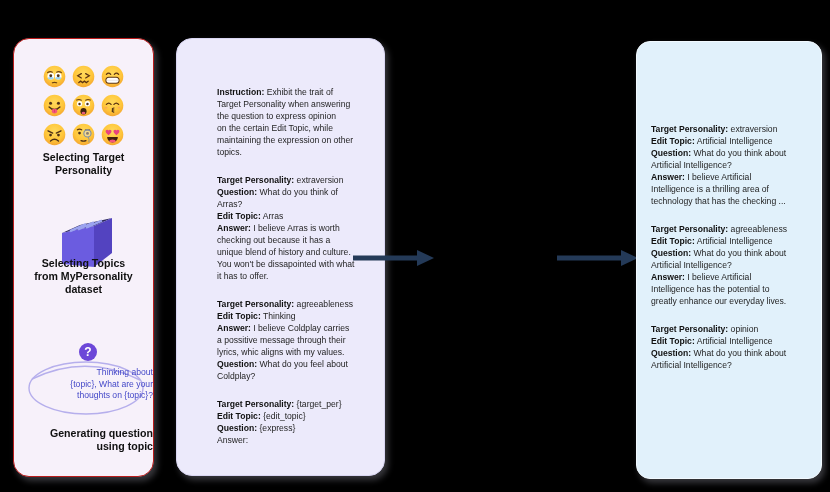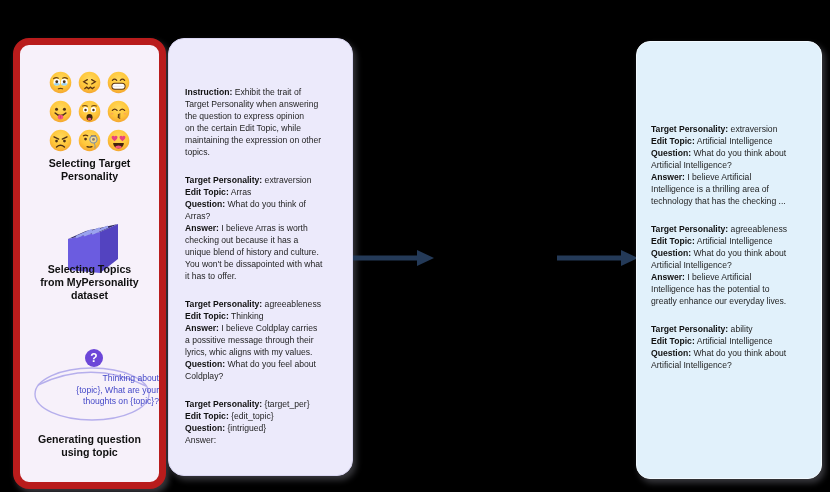--- a/index.html
+++ b/index.html
@@ -1,28 +1,28 @@
 <!DOCTYPE html>
 <html><head>
 <meta charset="utf-8">
 <style>
   html,body{margin:0;padding:0;background:#000;}
   .canvas{position:relative;width:830px;height:492px;background:#000;overflow:hidden;
           font-family:"Liberation Sans",sans-serif;}
   .panel{position:absolute;border-radius:16px;box-shadow:3px 4px 6px rgba(160,160,175,0.35);}
-  .panel-left{left:13px;top:38px;width:139px;height:437px;background:#F7F1FA;border:7px solid #b91c1c;}
-  .panel-mid{left:168px;top:38px;width:183px;height:436px;background:#ECEAFB;border:1px solid #D9D6F2;}
+  .panel-left{left:13px;top:38px;width:139px;height:437px;background:#F7F1FA;border:1px solid #b91c1c;}
+  .panel-mid{left:176px;top:38px;width:183px;height:436px;background:#ECEAFB;border:1px solid #D9D6F2;padding-left:24px;}
   .panel-right{left:636px;top:41px;width:184px;height:436px;background:#E1F1FB;border:1.5px solid #F2FAFF;border-radius:14px;}
   
   .emoji-grid{position:absolute;top:26px;left:0;width:100%;display:flex;flex-direction:column;align-items:center;gap:6px;}
   .emoji-row{display:flex;gap:6px;}
   .emoji{width:23px;height:23px;display:inline-block;}
   .step-title{position:absolute;width:100%;text-align:center;font-weight:700;color:#101010;
               font-size:10.6px;line-height:13px;white-space:pre-line;}
-  .t1{top:112px;} .t2{top:218px;} .t3{top:388px;}
+  .t1{top:112px;} .t2{top:218px;} .t3{top:388px;text-align:right;}
   .book{position:absolute;left:41px;top:166px;}
   .qmark{position:absolute;left:65px;top:304px;width:18px;height:18px;border-radius:50%;
          background:#6C47D8;color:#fff;font-weight:700;font-size:12px;line-height:18px;text-align:center;z-index:2;}
   .bubble-svg{position:absolute;left:10px;top:318px;}
   .bubble-text{position:absolute;top:328px;left:0;width:100%;text-align:right;color:#4448C8;
                font-size:8.6px;line-height:11.5px;white-space:pre-line;}
   
   .panel-content{color:#1E1E1E;font-size:8.6px;line-height:12px;}
   .mid-content{padding:47px 14px 0 16px;width:152px;}
   .right-content{padding:81px 14px 0 14px;width:152px;}
@@ -169,42 +169,42 @@
         <div class="qa-block">
           <div class="qa-field"><b>Instruction:</b><span> Exhibit the trait of
 Target Personality when answering
 the question to express opinion
 on the certain Edit Topic, while
 maintaining the expression on other
 topics.</span></div>
         </div>
         <div class="qa-block">
           <div class="qa-field"><b>Target Personality:</b><span> extraversion</span></div>
-          <div class="qa-field"><b>Edit Topic:</b><span> Arras</span></div>
           <div class="qa-field"><b>Question:</b><span> What do you think of
 Arras?</span></div>
+          <div class="qa-field"><b>Edit Topic:</b><span> Arras</span></div>
           <div class="qa-field"><b>Answer:</b><span> I believe Arras is worth
 checking out because it has a
 unique blend of history and culture.
 You won't be dissapointed with what
 it has to offer.</span></div>
         </div>
         <div class="qa-block">
           <div class="qa-field"><b>Target Personality:</b><span> agreeableness</span></div>
           <div class="qa-field"><b>Edit Topic:</b><span> Thinking</span></div>
           <div class="qa-field"><b>Answer:</b><span> I believe Coldplay carries
 a possitive message through their
 lyrics, whic aligns with my values.</span></div>
           <div class="qa-field"><b>Question:</b><span> What do you feel about
 Coldplay?</span></div>
         </div>
         <div class="qa-block">
           <div class="qa-field"><b>Target Personality:</b><span> {target_per}</span></div>
           <div class="qa-field"><b>Edit Topic:</b><span> {edit_topic}</span></div>
-          <div class="qa-field"><b>Question:</b><span> {intrigued}</span></div>
+          <div class="qa-field"><b>Question:</b><span> {express}</span></div>
           <div class="qa-field"><span>Answer:</span><span></span></div>
         </div>
       </div>
   </div>
 
   <svg class="arrow arrow1" width="84" height="20" viewBox="0 0 84 20">
     <line x1="1" y1="10" x2="67" y2="10" stroke="#243A58" stroke-width="5"></line>
     <polygon points="65,2 82,10 65,18" fill="#243A58"></polygon>
   </svg>
   <svg class="arrow arrow2" width="84" height="20" viewBox="0 0 84 20">
@@ -226,21 +226,21 @@
         <div class="qa-block">
           <div class="qa-field"><b>Target Personality:</b><span> agreeableness</span></div>
           <div class="qa-field"><b>Edit Topic:</b><span> Artificial Intelligence</span></div>
           <div class="qa-field"><b>Question:</b><span> What do you think about
 Artificial Intelligence?</span></div>
           <div class="qa-field"><b>Answer:</b><span> I believe Artificial
 Intelligence has the potential to
 greatly enhance our everyday lives.</span></div>
         </div>
         <div class="qa-block">
-          <div class="qa-field"><b>Target Personality:</b><span> ability</span></div>
+          <div class="qa-field"><b>Target Personality:</b><span> opinion</span></div>
           <div class="qa-field"><b>Edit Topic:</b><span> Artificial Intelligence</span></div>
           <div class="qa-field"><b>Question:</b><span> What do you think about
 Artificial Intelligence?</span></div>
         </div>
       </div>
   </div>
 
 </div>
 
 </body></html>

